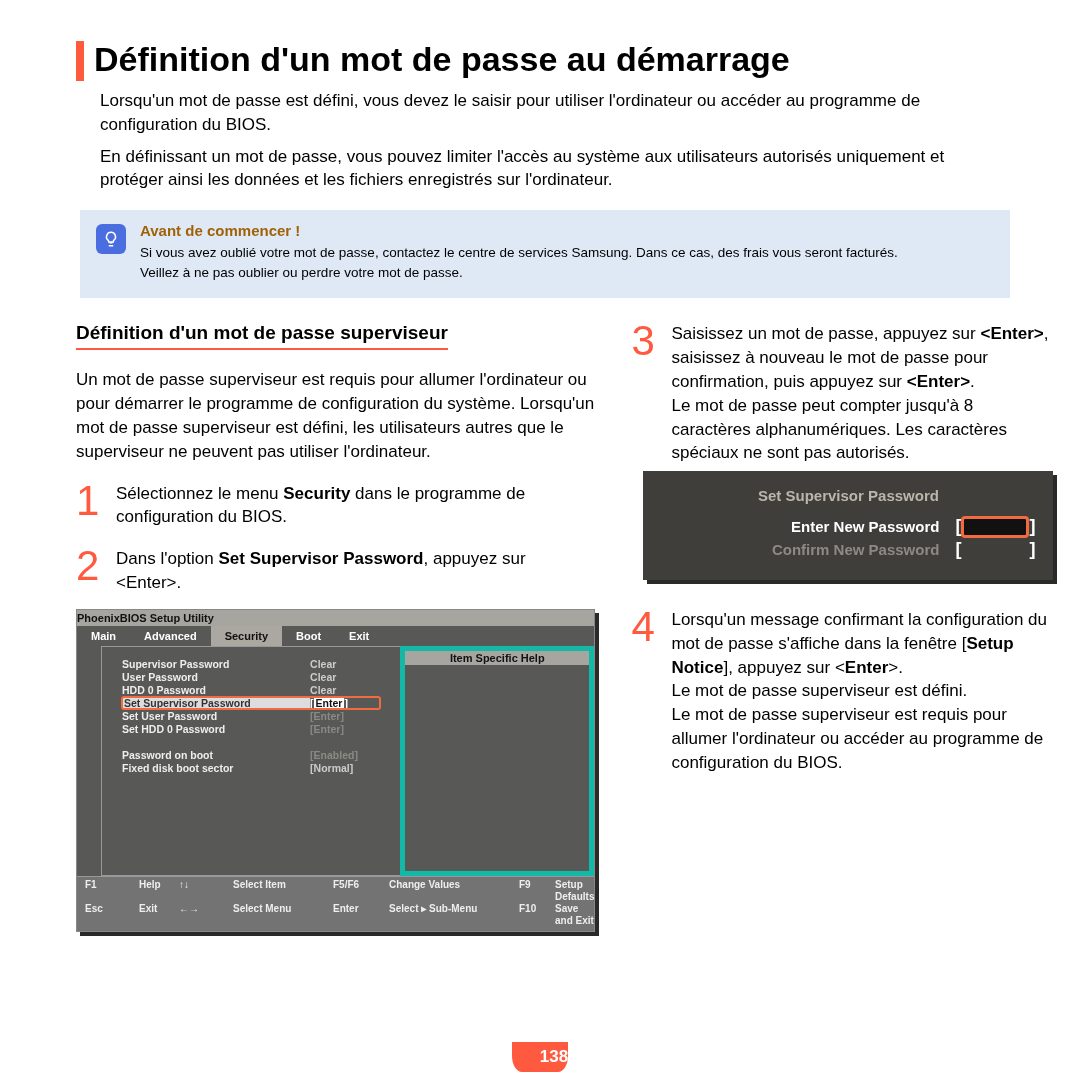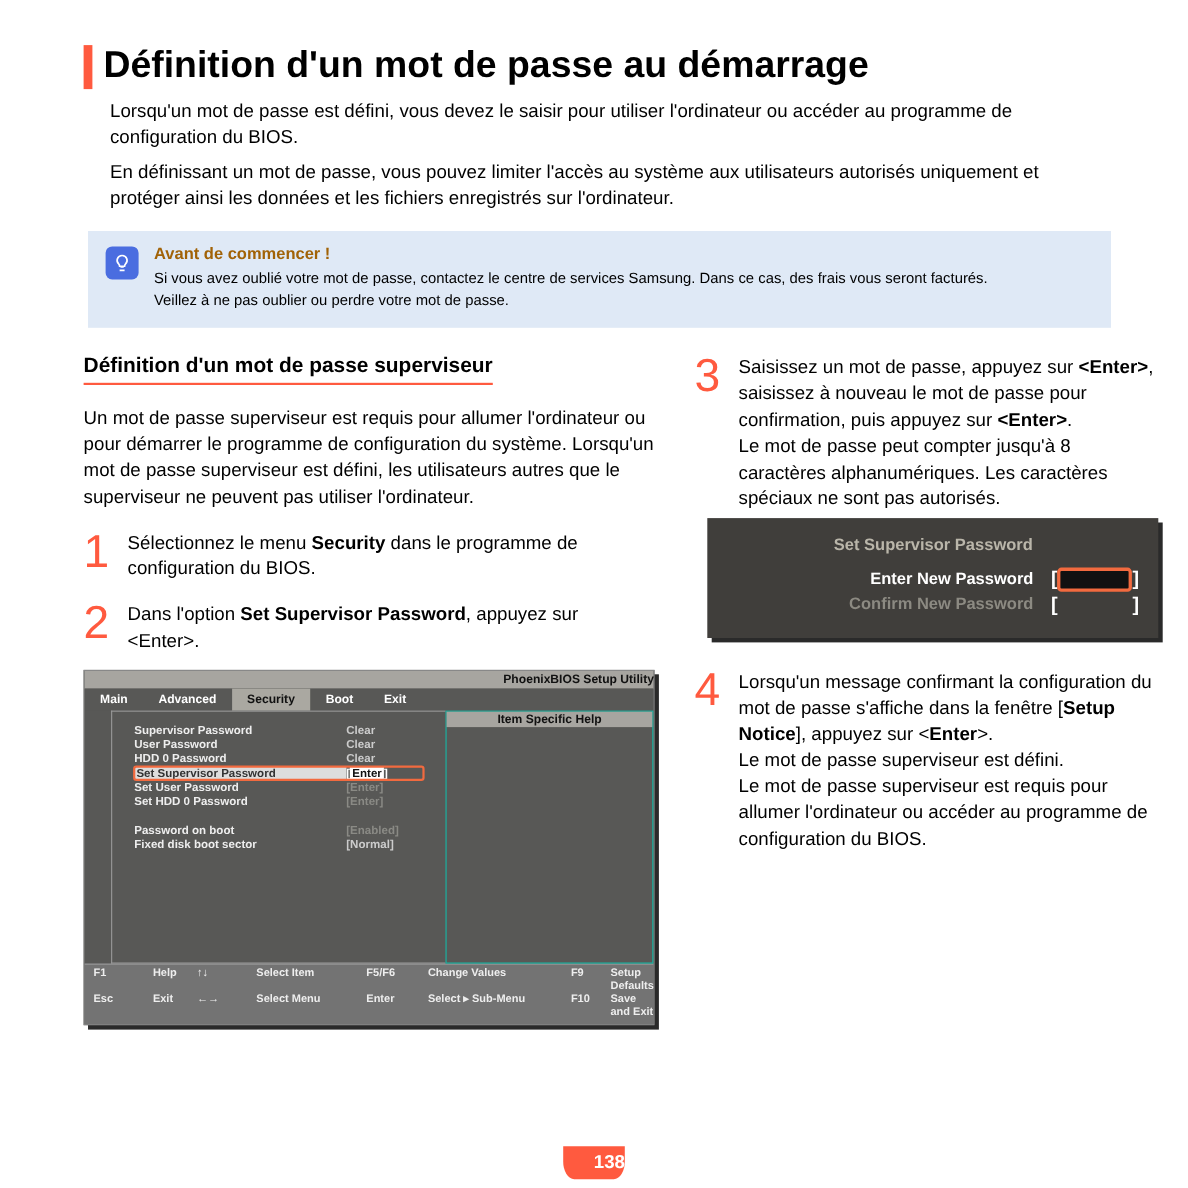--- a/index.html
+++ b/index.html
@@ -16,27 +16,27 @@
   .callout-body { font-size: 13.5px; line-height: 1.45; }
   .columns { display: flex; gap: 36px; margin-top: 24px; }
   .col { flex: 1; }
   .section-title { font-size: 19px; font-weight: 700; padding-bottom: 4px; border-bottom: 2px solid #ff5a3f; display: inline-block; margin-bottom: 18px; }
   .para { font-size: 17px; line-height: 1.4; }
   .step { display: flex; gap: 10px; margin-top: 18px; }
   .step-num { font-size: 42px; font-weight: 300; color: #ff5a3f; line-height: 0.9; width: 30px; flex: 0 0 auto; }
   .step-body { font-size: 17px; line-height: 1.4; flex: 1; }
   .bold { font-weight: 700; }
   .bios-outer { margin-top: 14px; background: #585856; border: 1px solid #888; box-shadow: 4px 4px 0 #2a2a2a; font-family: "Trebuchet MS", Tahoma, sans-serif; color: #eee; font-size: 11px; }
-  .bios-top { background: #a7a5a0; color: #111; text-align: right; padding: 2px 0; font-weight: 700; }
+  .bios-top { background: #a7a5a0; color: #111; text-align: left; padding: 2px 0; font-weight: 700; }
   .bios-tabs { display: flex; background: #585856; }
   .bios-tab { padding: 4px 14px; color: #fff; font-weight: 700; }
   .bios-tab.active { background: #aaa8a1; color: #111; }
   .bios-body { display: flex; height: 230px; background: #585856; }
   .bios-left { flex: 1.4; border: 1px solid #999; border-right: none; padding: 10px 20px; margin-left: 24px; }
-  .bios-right { flex: 1; border: 1px solid #14b8a6; padding: 0; }
+  .bios-right { flex: 1; border: 5px solid #14b8a6; padding: 0; }
   .bios-right-title { background: #a7a5a0; color: #111; font-weight: 700; text-align: center; padding: 1px 0; }
   .bios-right-body { padding: 6px 8px; font-weight: 700; line-height: 1.35; }
   .bios-row { display: flex; margin: 1px 0; }
   .bios-label { flex: 1; font-weight: 700; font-size: 10.5px; }
   .bios-value { width: 70px; font-weight: 700; color: #ccc; font-size: 10.5px; }
   .bios-value.dim { color: #8a8a85; }
   .bios-row.highlighted { outline: 2px solid #f26a3f; outline-offset: -1px; border-radius: 2px; }
   .bios-row.highlighted .bios-label { background: #ddd; color: #333; padding: 0 2px; }
   .bios-row.highlighted .bios-value { color: #fff; }
   .bios-row.highlighted .bios-value .val-inv { background: #fff; color: #111; padding: 0 2px; }

